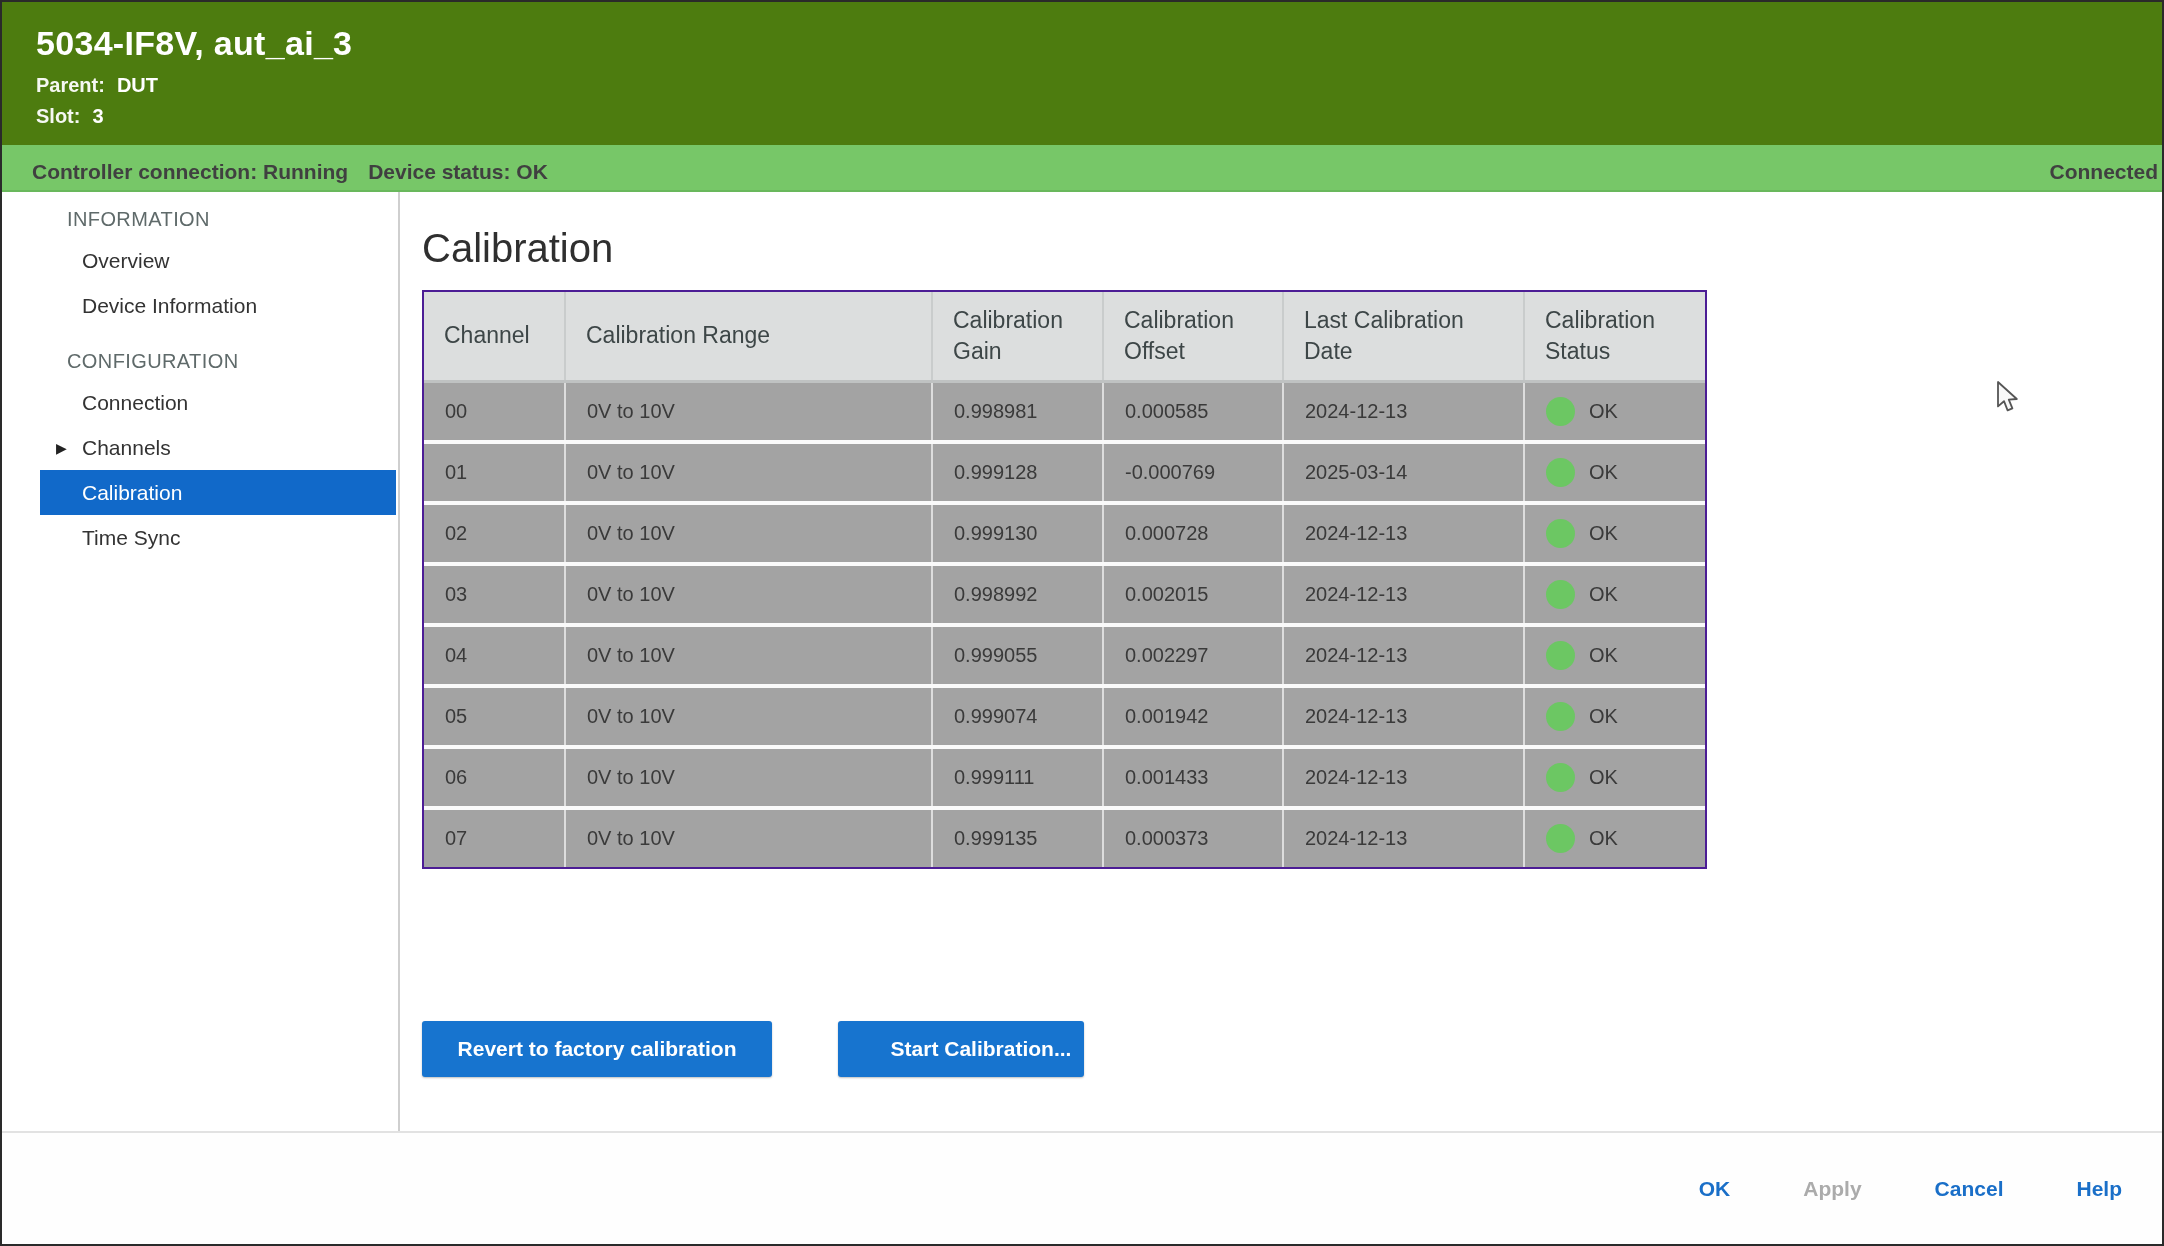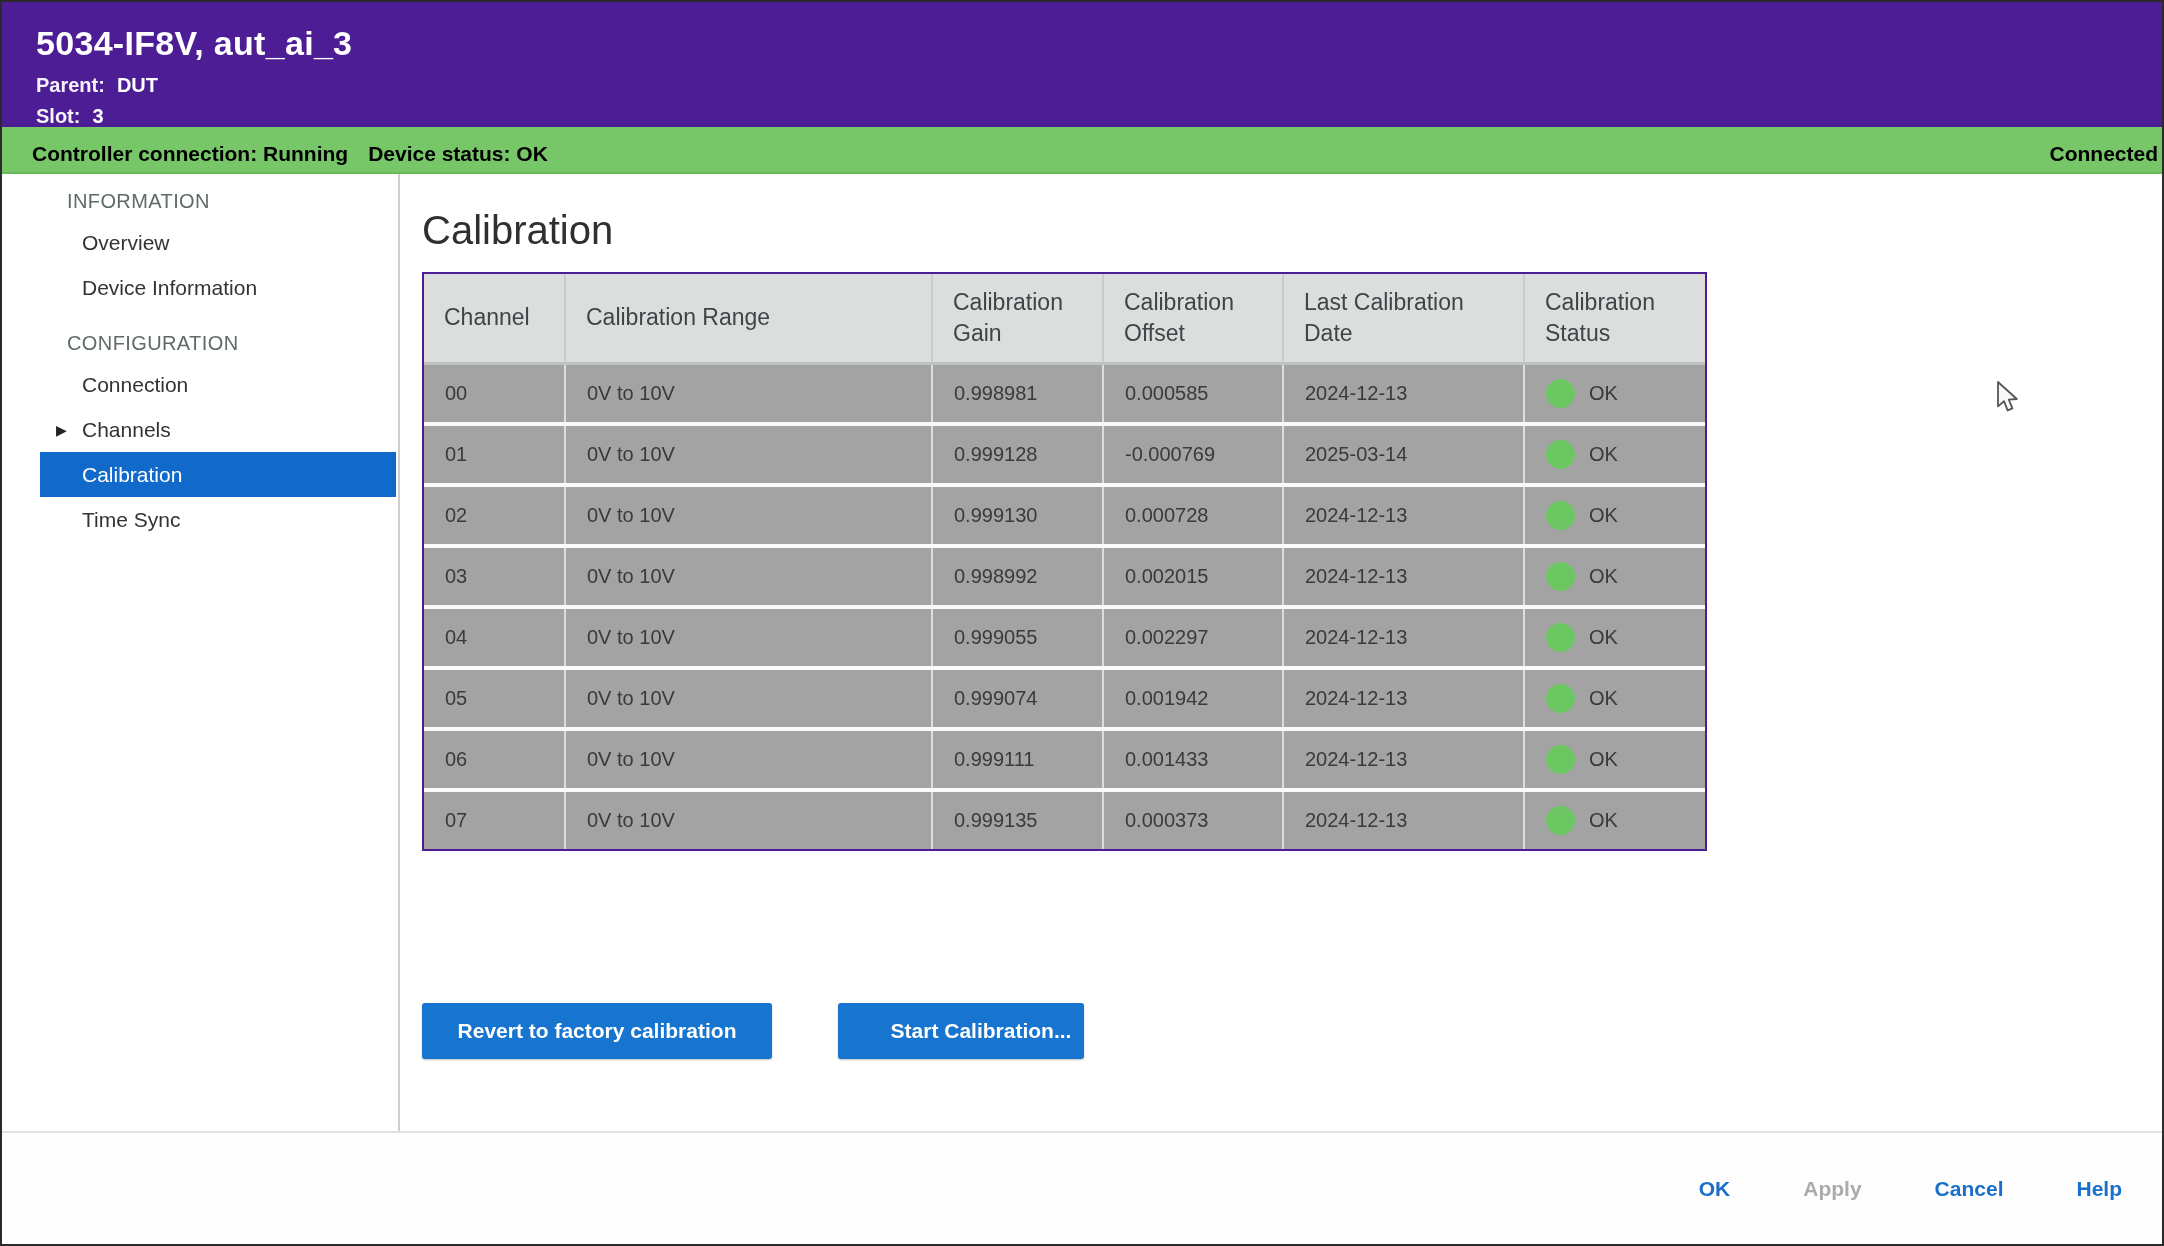--- a/index.html
+++ b/index.html
@@ -12,22 +12,22 @@
     height: 1246px;
     background: #ffffff;
     border: 2px solid #2a2a2a;
     display: flex;
     flex-direction: column;
     overflow: hidden;
   }
 
   
   .app-header {
-    height: 125px;
-    background: #4c1d95;
+    height: 143px;
+    background: #4d7c0f;
     color: #ffffff;
     padding: 22px 34px 0 34px;
     flex: 0 0 auto;
   }
   .app-title {
     font-size: 34px;
     font-weight: 700;
     letter-spacing: 0.3px;
     line-height: 38px;
   }
@@ -40,21 +40,21 @@
   }
   .meta-row + .meta-row { margin-top: 9px; }
   .meta-label { opacity: 0.95; }
   .meta-value { margin-left: 12px; }
 
   
   .statusbar {
     height: 47px;
     background: #77c768;
     border-bottom: 2px solid #69b85c;
-    color: #000000;
+    color: #404040;
     display: flex;
     align-items: center;
     padding: 8px 4px 0 30px;
     font-size: 21px;
     font-weight: 600;
     flex: 0 0 auto;
     justify-content: center;
   }
   .statusbar .left { display: flex; gap: 20px; }
   .statusbar .right { margin-left: auto; white-space: nowrap; }

